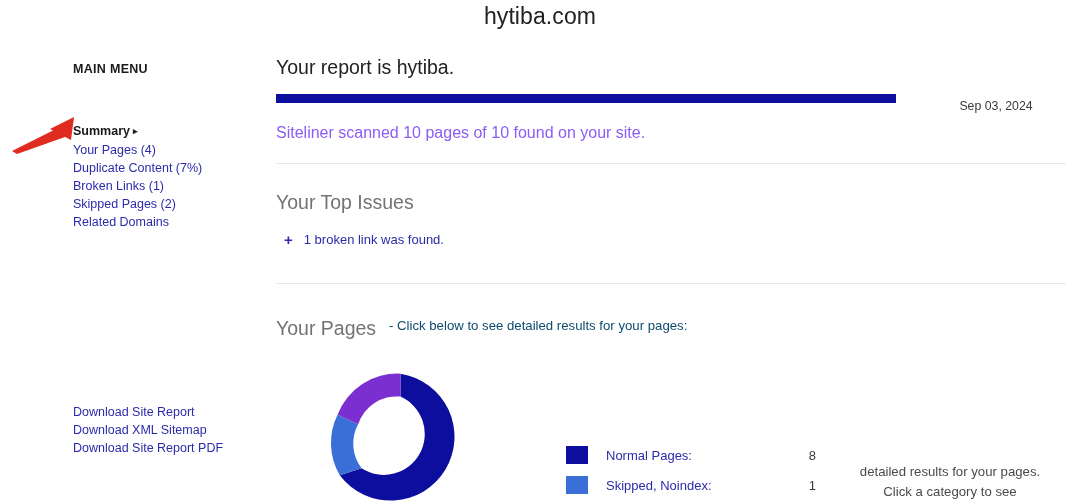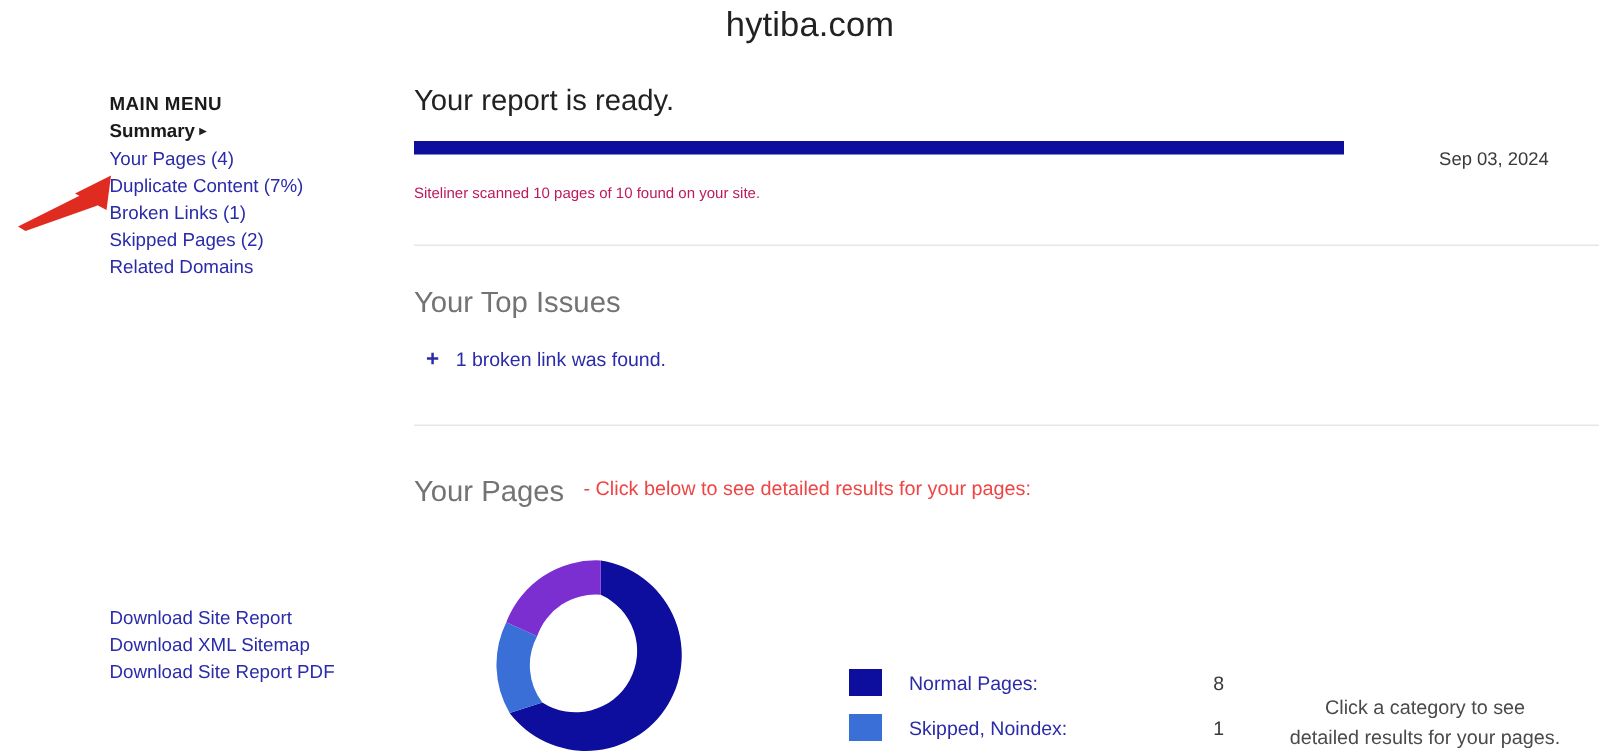--- a/index.html
+++ b/index.html
@@ -44,20 +44,21 @@
     letter-spacing: 0.3px;
     line-height: 18px;
   }
   .menu-summary {
     font-size: 12.5px;
     font-weight: bold;
     color: #1a1a1a;
     line-height: 18px;
     white-space: nowrap;
     cursor: pointer;
+    margin-top: 44px;
   }
   .menu-summary .caret {
     display: inline-block;
     font-size: 9px;
     color: #222222;
     transform: translateY(-1px);
     margin-left: 3px;
   }
   .menu-link {
     display: block;
@@ -124,22 +125,22 @@
   .progress-fill {
     width: 100%;
     height: 100%;
     background: #0d0d9e;
   }
 
   .scan-summary {
     position: absolute;
     left: 0;
     top: 124px;
-    font-size: 10px;
-    color: #be185d;
+    font-size: 16px;
+    color: #8b5cf6;
   }
 
   .timestamp {
     position: absolute;
     left: 636px;
     top: 98px;
     width: 168px;
     text-align: center;
     font-size: 12.3px;
     color: #3a3a3a;
@@ -163,21 +164,21 @@
     font-weight: 400;
   }
   .top-issues-title { left: 0; top: 191px; }
   .your-pages-title { left: 0; top: 317px; }
 
   .your-pages-sub {
     position: absolute;
     left: 113px;
     top: 318px;
     font-size: 13.2px;
-    color: #ef4444;
+    color: #0c4a6e;
   }
 
   .issue-row {
     position: absolute;
     left: 8px;
     top: 232px;
     display: flex;
     align-items: center;
     gap: 11px;
     cursor: pointer;
@@ -273,21 +274,21 @@
 
   <svg class="arrow-annotation" viewBox="0 0 75 42">
     <g fill="#e02b20">
       <path d="M4 38 L52 14 L57 24 L9 41 Z"></path>
       <path d="M66 4 L63 27 L42 16 Z"></path>
     </g>
   </svg>
 
   <div class="main">
 
-    <div class="report-title">Your report is ready.</div>
+    <div class="report-title">Your report is hytiba.</div>
 
     <div class="progress-track">
       <div class="progress-fill"></div>
     </div>
 
     <div class="scan-summary">Siteliner scanned 10 pages of 10 found on your site.</div>
 
     <div class="timestamp">
       <div>Sep 03, 2024</div>
     </div>
@@ -337,18 +338,18 @@
         <span class="legend-value">8</span>
       </div>
       <div class="legend-row">
         <span class="legend-swatch" style="background:#3a6fd8"></span>
         <span class="legend-label">Skipped, Noindex:</span>
         <span class="legend-value">1</span>
       </div>
     </div>
 
     <div class="hint">
+      <div>detailed results for your pages.</div>
       <div>Click a category to see</div>
-      <div>detailed results for your pages.</div>
     </div>
 
   </div>
 </div>
 
 </body></html>

